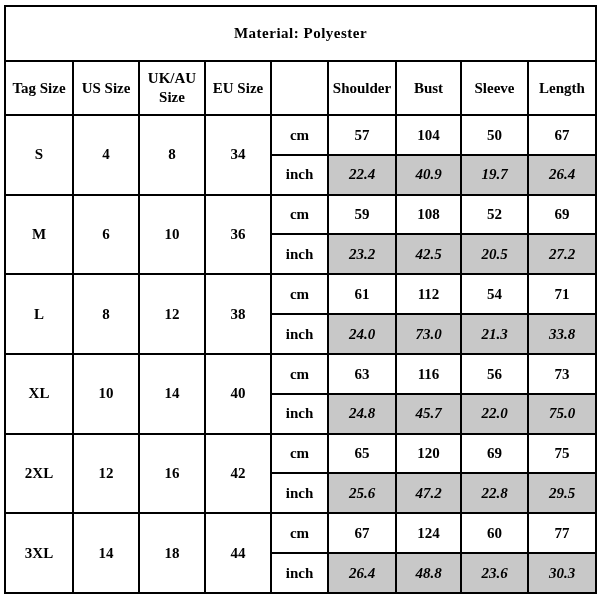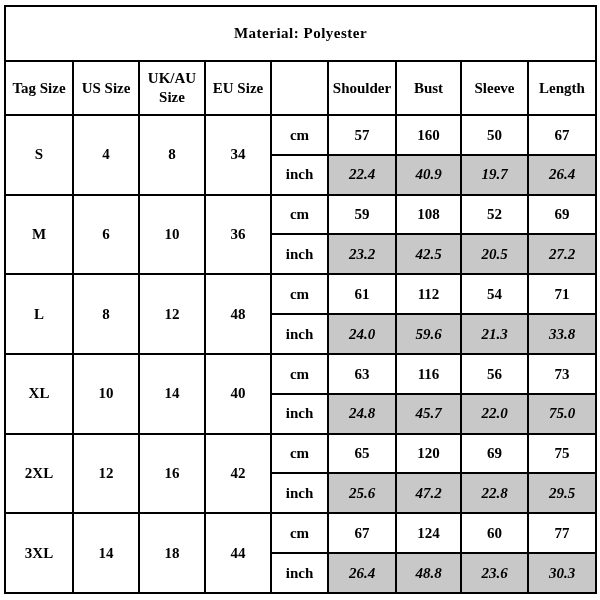--- a/index.html
+++ b/index.html
@@ -88,21 +88,21 @@
       </tr>
     </thead>
     <tbody>
         <tr>
           <td class="size-cell" rowspan="2">S</td>
           <td class="size-cell" rowspan="2">4</td>
           <td class="size-cell" rowspan="2">8</td>
           <td class="size-cell" rowspan="2">34</td>
           <td class="unit-cell">cm</td>
           <td class="val-cell cm-val">57</td>
-          <td class="val-cell cm-val">160</td>
+          <td class="val-cell cm-val">104</td>
           <td class="val-cell cm-val">50</td>
           <td class="val-cell cm-val">67</td>
         </tr>
         <tr>
           <td class="unit-cell">inch</td>
           <td class="val-cell inch-val">22.4</td>
           <td class="val-cell inch-val">40.9</td>
           <td class="val-cell inch-val">19.7</td>
           <td class="val-cell inch-val">26.4</td>
         </tr>
@@ -121,31 +121,31 @@
           <td class="unit-cell">inch</td>
           <td class="val-cell inch-val">23.2</td>
           <td class="val-cell inch-val">42.5</td>
           <td class="val-cell inch-val">20.5</td>
           <td class="val-cell inch-val">27.2</td>
         </tr>
         <tr>
           <td class="size-cell" rowspan="2">L</td>
           <td class="size-cell" rowspan="2">8</td>
           <td class="size-cell" rowspan="2">12</td>
-          <td class="size-cell" rowspan="2">48</td>
+          <td class="size-cell" rowspan="2">38</td>
           <td class="unit-cell">cm</td>
           <td class="val-cell cm-val">61</td>
           <td class="val-cell cm-val">112</td>
           <td class="val-cell cm-val">54</td>
           <td class="val-cell cm-val">71</td>
         </tr>
         <tr>
           <td class="unit-cell">inch</td>
           <td class="val-cell inch-val">24.0</td>
-          <td class="val-cell inch-val">59.6</td>
+          <td class="val-cell inch-val">73.0</td>
           <td class="val-cell inch-val">21.3</td>
           <td class="val-cell inch-val">33.8</td>
         </tr>
         <tr>
           <td class="size-cell" rowspan="2">XL</td>
           <td class="size-cell" rowspan="2">10</td>
           <td class="size-cell" rowspan="2">14</td>
           <td class="size-cell" rowspan="2">40</td>
           <td class="unit-cell">cm</td>
           <td class="val-cell cm-val">63</td>

